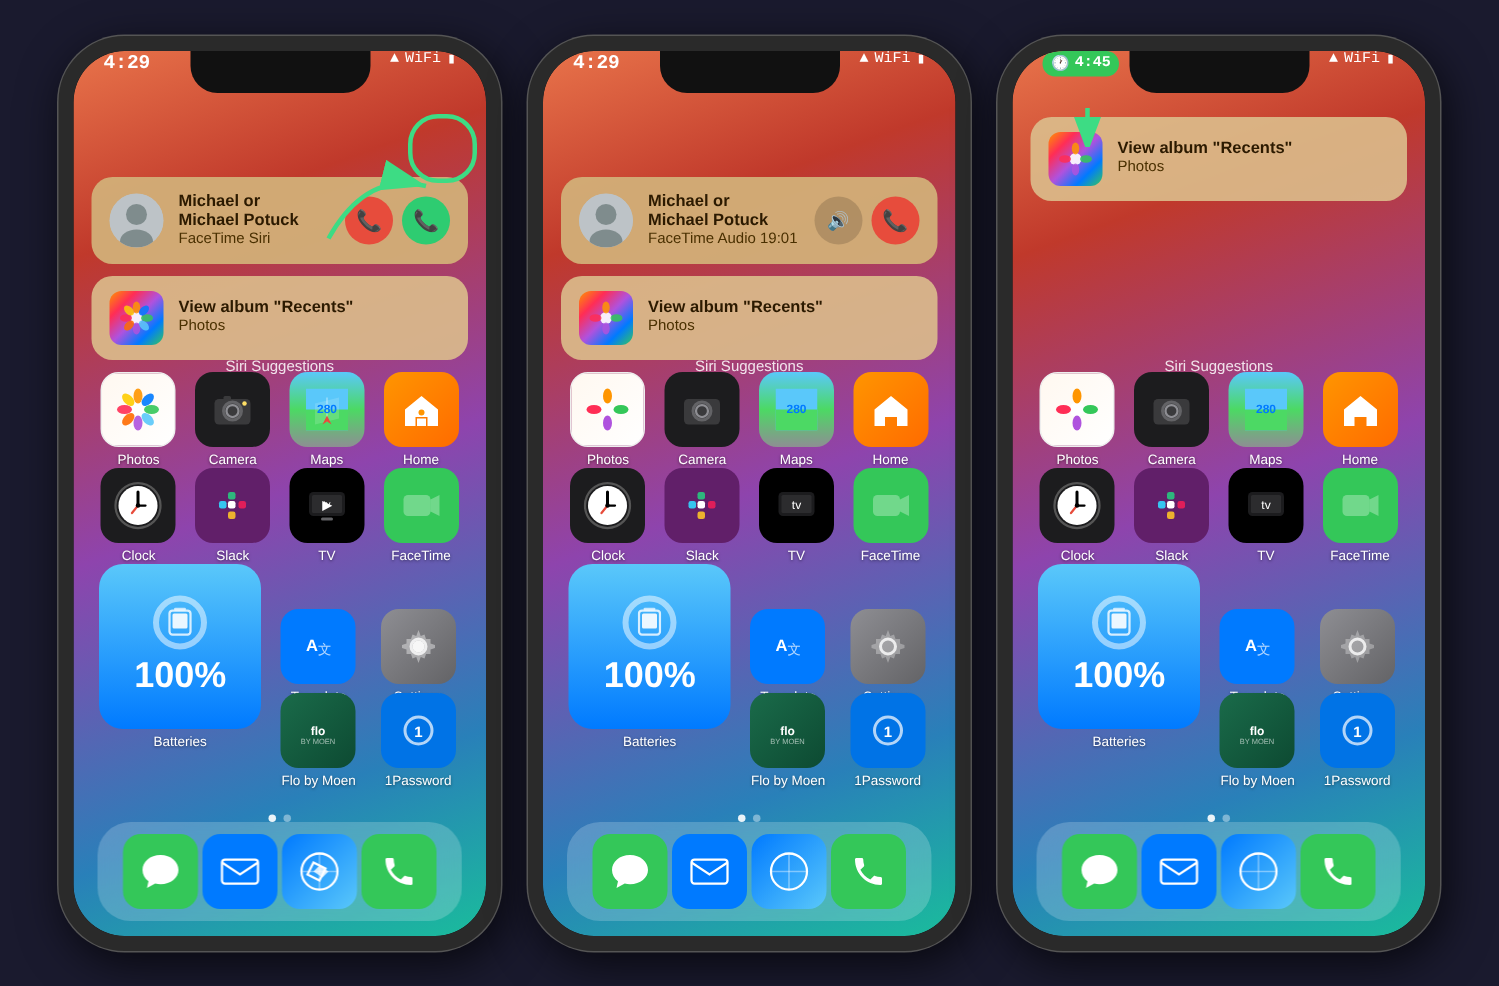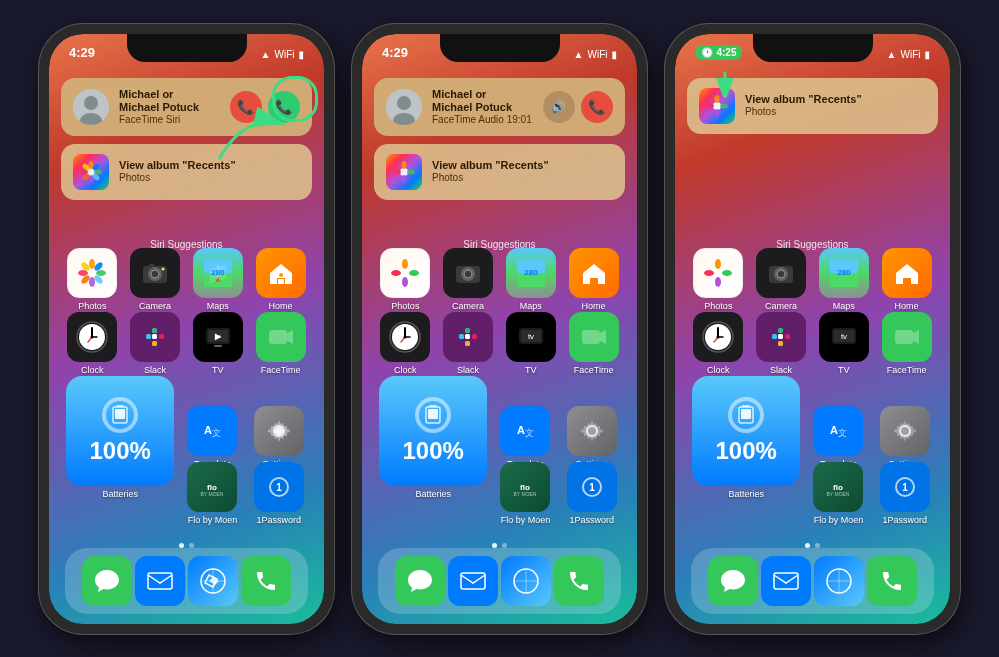--- a/index.html
+++ b/index.html
@@ -39,24 +39,25 @@
       overflow: hidden;
       background: linear-gradient(160deg, #e8734a 0%, #c0392b 20%, #8e44ad 50%, #2980b9 80%, #1abc9c 100%);
     }
 
     
     .status-bar {
       position: absolute;
       top: 0; left: 0; right: 0;
       height: 32px;
       display: flex;
-      align-items: flex-end;
+      align-items: flex-start;
       padding: 0 20px 6px;
       justify-content: space-between;
       z-index: 10;
+      font-family: Liberation Mono, monospace;
     }
 
     .status-time {
       font-size: 13px;
       font-weight: 600;
       color: #fff;
     }
 
     .status-icons {
       display: flex;
@@ -98,20 +99,21 @@
       background: rgba(220,190,140,0.92);
       border-radius: 14px;
       padding: 10px 12px;
       display: flex;
       align-items: center;
       gap: 10px;
     }
 
     .notification-card.facetime {
       background: rgba(210,175,120,0.95);
+      margin-top: 40px;
     }
 
     .notification-card.photos {
       background: rgba(220,190,140,0.9);
     }
 
     .avatar-person {
       width: 36px;
       height: 36px;
       border-radius: 50%;
@@ -816,21 +818,21 @@
 </div>
 
 <div class="phone-wrapper">
   <div class="phone-frame">
     <div class="phone-screen">
       <div class="notch"></div>
 
       <div class="status-bar">
         <div class="green-pill">
           <span>🕐</span>
-          <span>4:25</span>
+          <span>4:45</span>
         </div>
         <div class="status-icons">
           <span>▲</span>
           <span>WiFi</span>
           <span>▮</span>
         </div>
       </div>
 
       <svg style="position:absolute;top:36px;left:30px;width:40px;height:28px;z-index:40;" viewBox="0 0 40 28">
         <defs>

